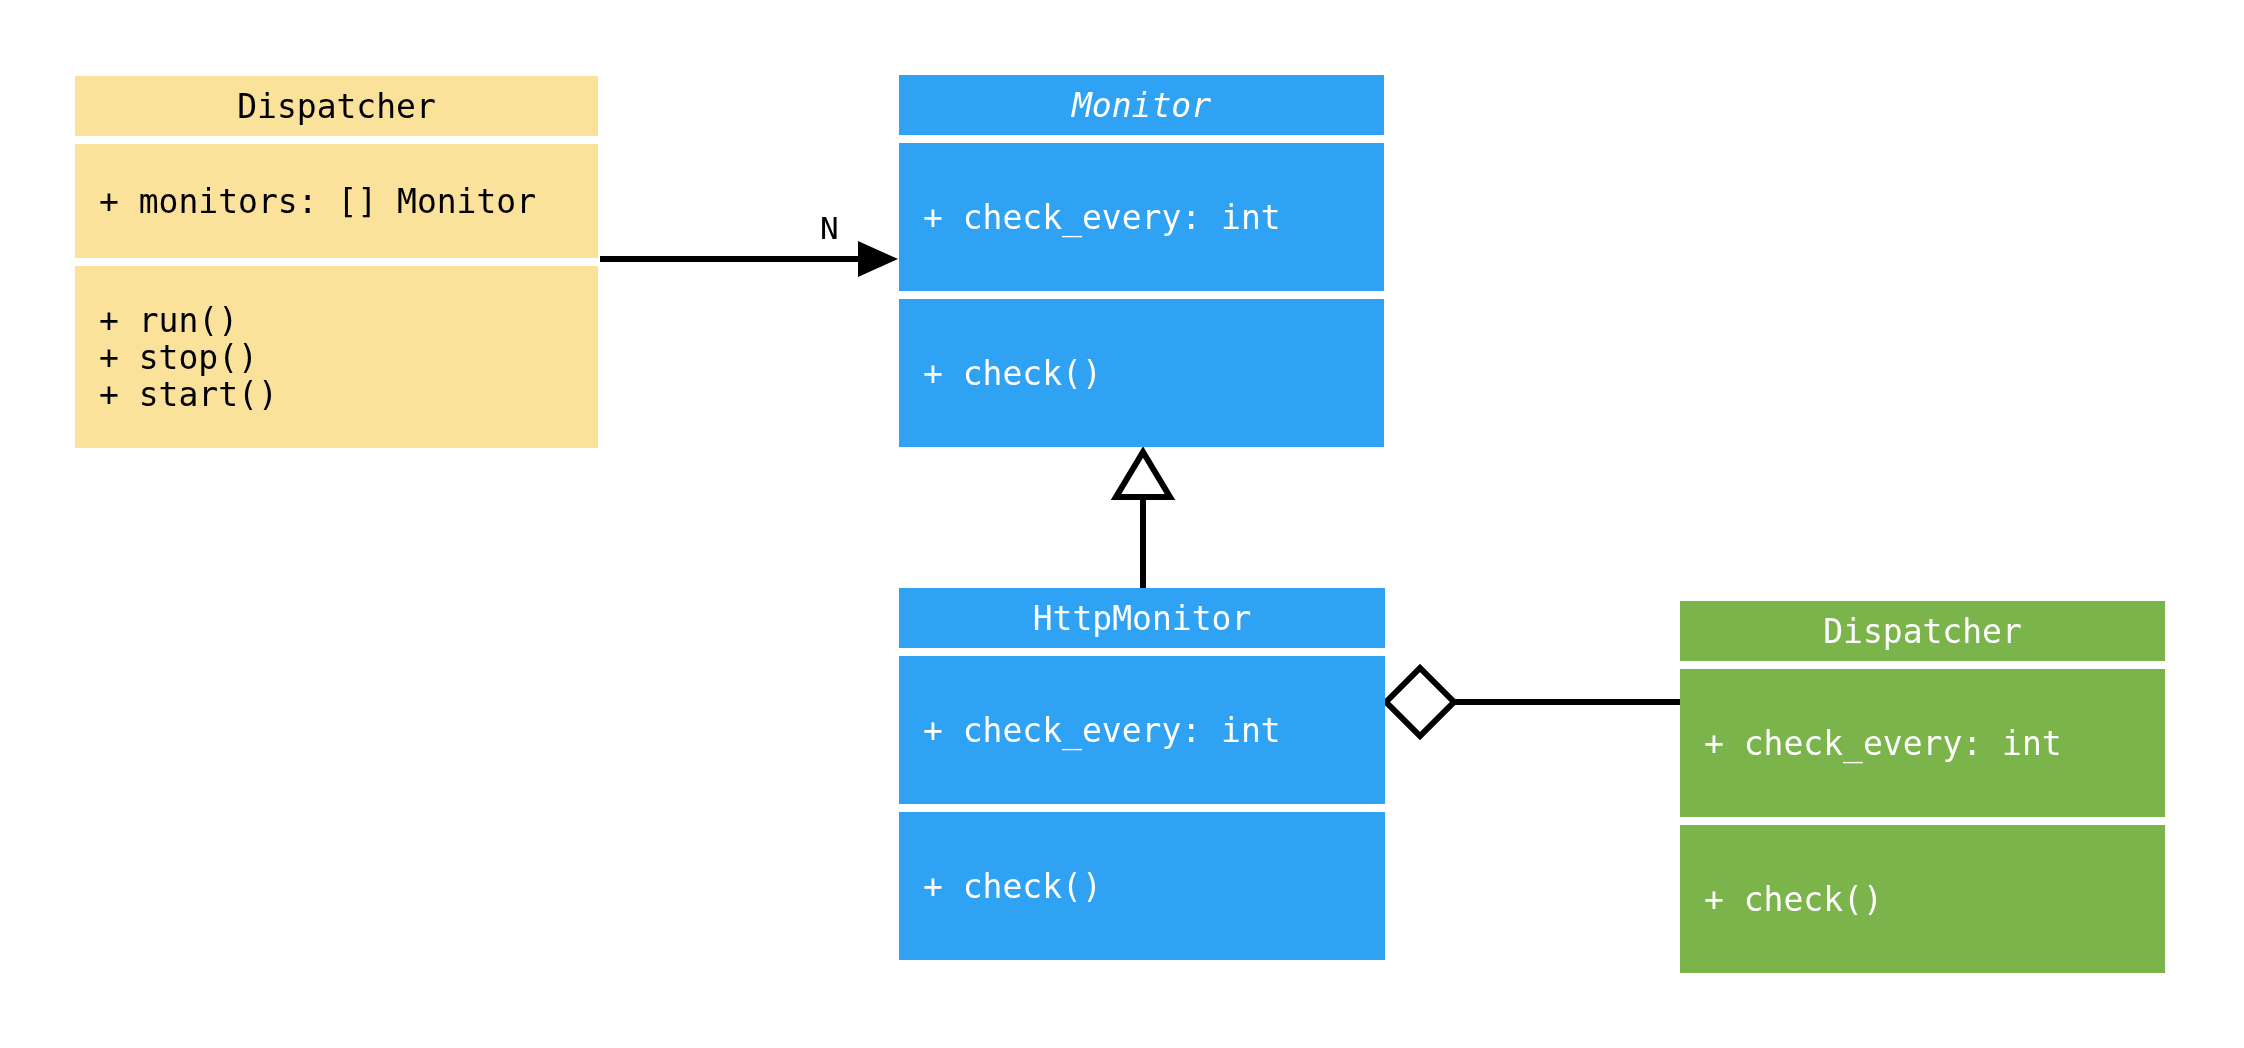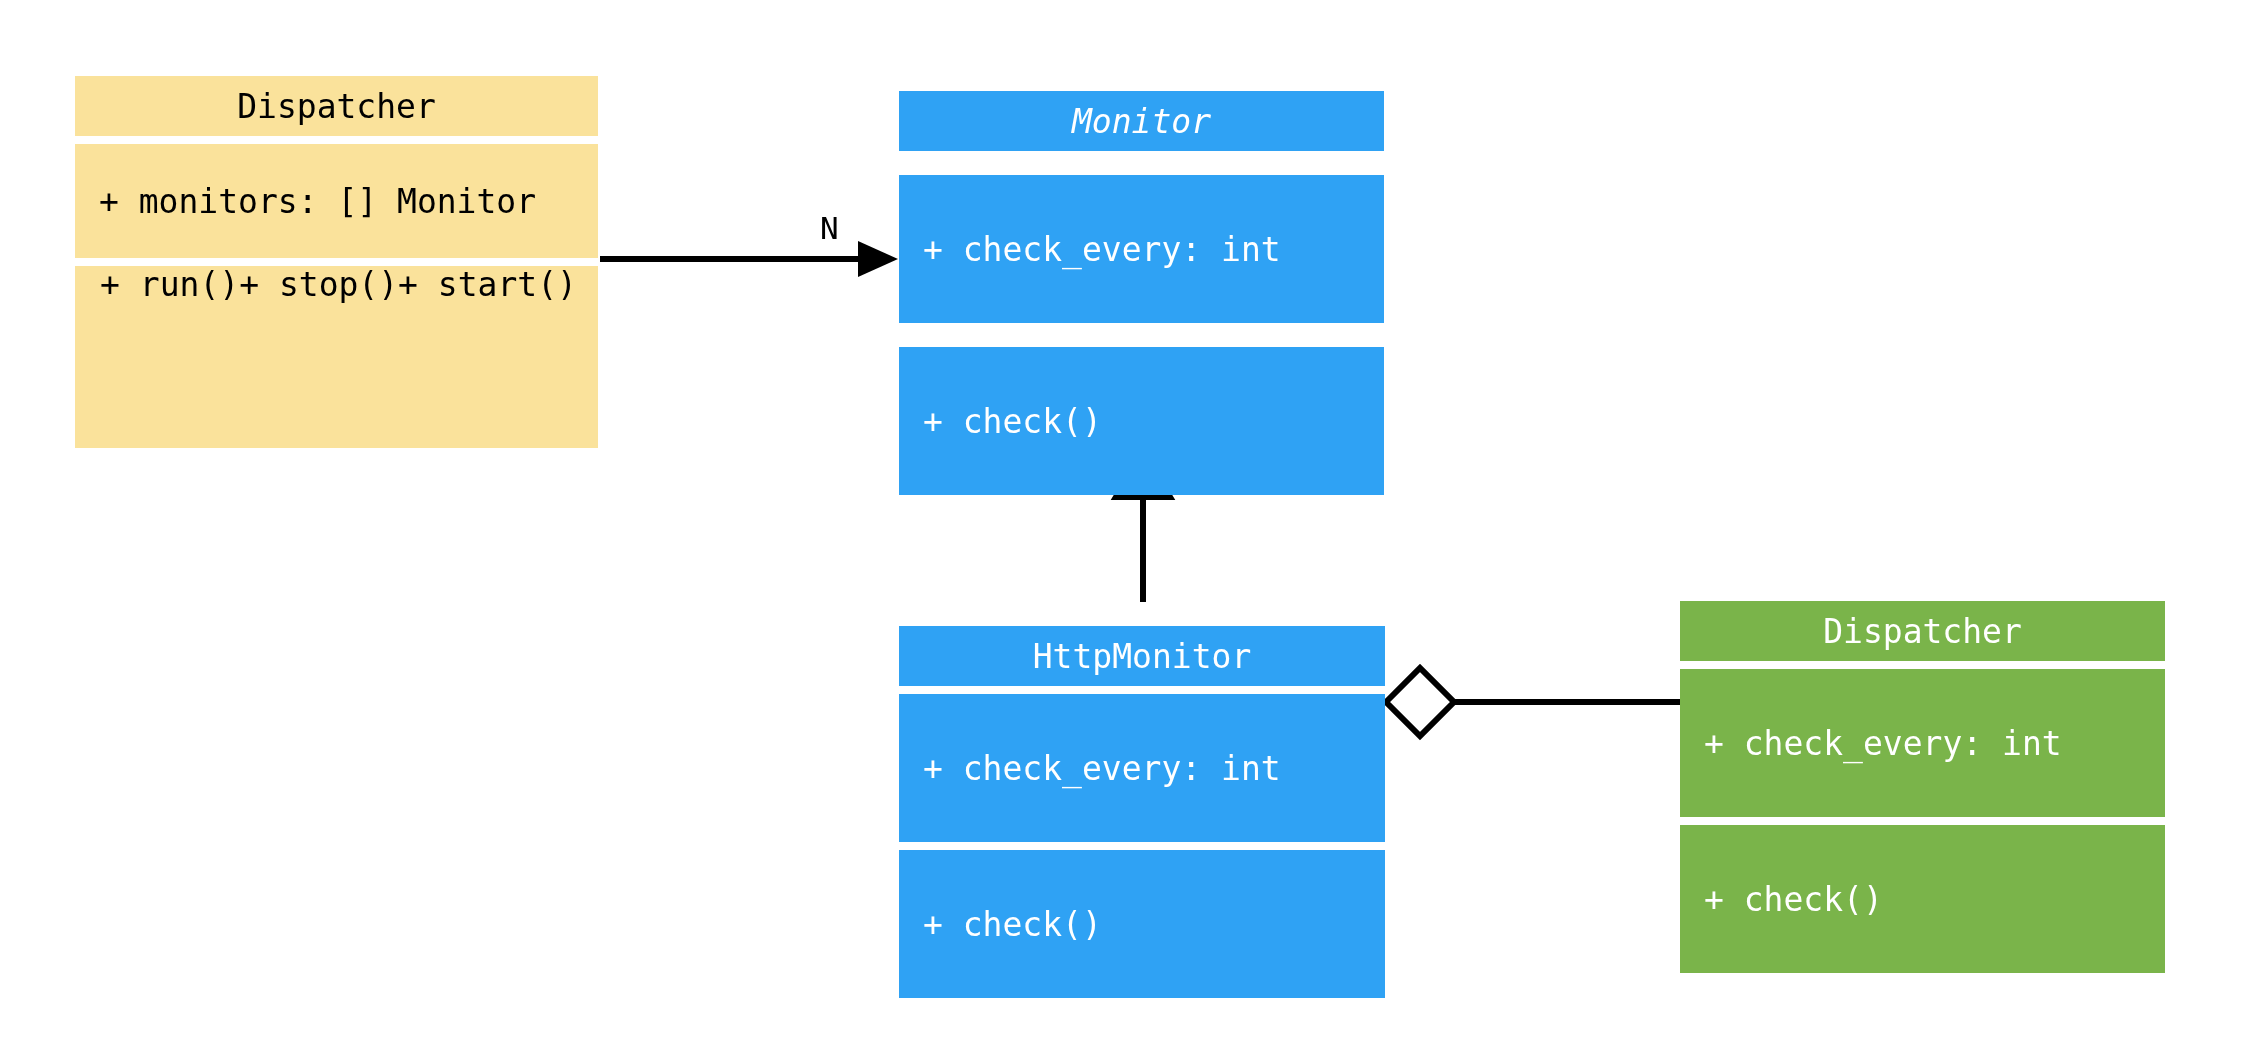--- a/index.html
+++ b/index.html
@@ -43,41 +43,41 @@
     padding-right: 20px;
   }
   .sec.title {
     justify-content: center;
     padding-left: 0;
     padding-right: 0;
     height: 60px;
     flex: none;
   }
   .sec.multi {
-    flex-direction: row;
+    flex-direction: column;
     align-items: flex-start;
     justify-content: center;
     line-height: 37px;
   }
   .mline { white-space: pre; }
 
   
   .box-dispatcher { left: 75px; top: 76px; width: 523px; height: 368px; color: var(--text-dark, #000); }
   .box-dispatcher .sec { background: var(--box-dispatcher, #fae29b); }
   .box-dispatcher .sec.attrs   { height: 114px; flex: none; }
   .box-dispatcher .sec.methods { height: 182px; flex: none; }
 
   
   .box-monitor { left: 899px; top: 75px; width: 485px; height: 368px; color: var(--text-light, #fff); }
-  .box-monitor .sec { background: var(--box-monitor, #2fa2f4); margin-top: 16px; }
+  .box-monitor .sec { background: var(--box-monitor, #2fa2f4); }
   .box-monitor .sec.attrs, .box-monitor .sec.methods { height: 148px; flex: none; }
   .box-monitor .sec.title { font-style: italic; }
 
   
-  .box-http-monitor { left: 899px; top: 626px; width: 486px; height: 368px; color: var(--text-light, #fff); }
+  .box-http-monitor { left: 899px; top: 588px; width: 486px; height: 368px; color: var(--text-light, #fff); }
   .box-http-monitor .sec { background: var(--box-monitor, #2fa2f4); }
   .box-http-monitor .sec.attrs, .box-http-monitor .sec.methods { height: 148px; flex: none; }
 
   
   .box-http-client { left: 1680px; top: 601px; width: 485px; height: 368px; color: var(--text-light, #fff); }
   .box-http-client .sec { background: var(--box-http-client, #7ab44a); }
   .box-http-client .sec.attrs, .box-http-client .sec.methods { height: 148px; flex: none; }
 
   .multiplicity-label {
     position: absolute;

